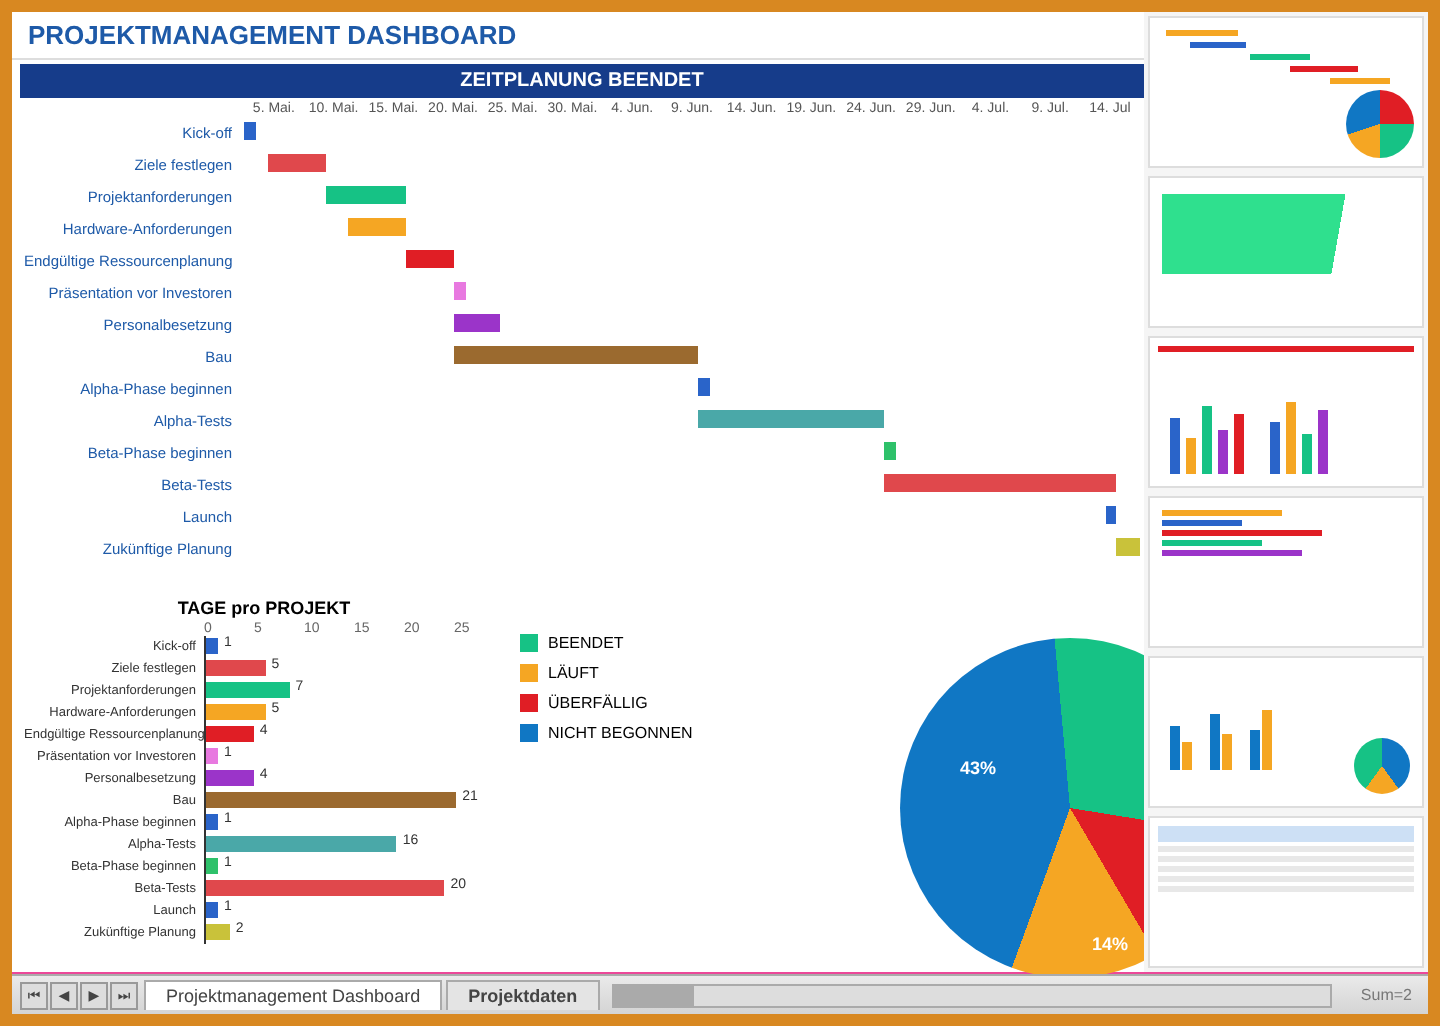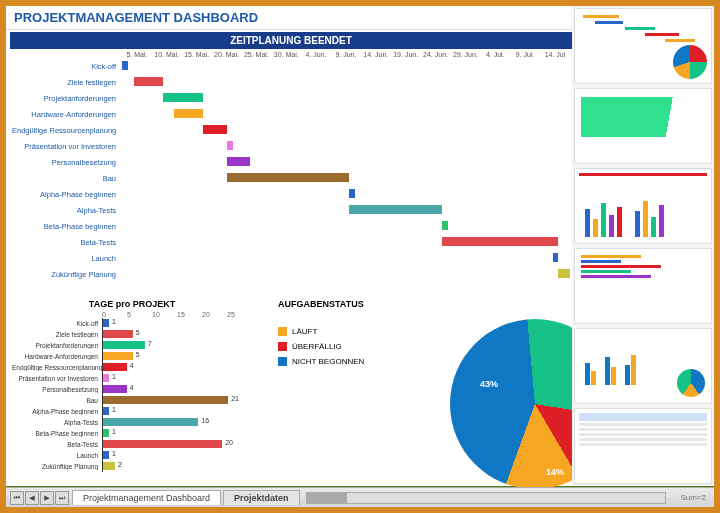--- a/index.html
+++ b/index.html
@@ -1,28 +1,28 @@
 <!DOCTYPE html>
 <html><head>
 <meta charset="utf-8">
 <style>
   * { margin: 0; padding: 0; box-sizing: border-box; }
   body { font-family: Arial, sans-serif; background: #d88821; width: 720px; height: 513px; overflow: hidden; }
-  .frame { position: absolute; top: 6px; left: 6px; right: 6px; bottom: 6px; background: #4d7c0f; }
+  .frame { position: absolute; top: 6px; left: 6px; right: 6px; bottom: 6px; background: #ec4899; }
   .main-area { position: absolute; top: 0; left: 0; width: 570px; height: 480px; background: #fff; }
   .title { font-size: 13px; font-weight: bold; color: #1e5aa8; padding: 4px 8px; border-bottom: 1px solid #ddd; }
   .header-band { background: #163c8a; color: #fff; font-size: 10px; font-weight: bold; text-align: center; padding: 3px 0; margin: 2px 4px 0 4px; }
   .gantt { position: relative; height: 250px; padding: 2px 6px 4px 6px; }
   .gantt-dates { display: flex; font-size: 7px; color: #555; margin-left: 110px; }
   .gantt-dates span { flex: 1; text-align: center; }
   .gantt-row { display: flex; align-items: center; height: 16px; }
   .gantt-label { width: 110px; text-align: right; padding-right: 6px; font-size: 7.5px; color: #1e5aa8; white-space: nowrap; overflow: hidden; }
   .gantt-track { position: relative; flex: 1; height: 100%; }
   .gantt-bar { position: absolute; height: 9px; top: 3px; }
-  .lower { display: flex; height: 190px; padding: 0 6px 6px 6px; gap: 26px; }
+  .lower { display: flex; height: 190px; padding: 0 6px 6px 6px; gap: 8px; }
   .bar-chart { width: 240px; }
   .bar-title { font-size: 9px; font-weight: bold; text-align: center; margin-bottom: 2px; }
   .bar-axis { display: flex; font-size: 7px; color: #666; margin-left: 90px; }
   .bar-axis span { flex: 1; }
   .bar-row { display: flex; align-items: center; height: 11px; }
   .bar-label { width: 90px; text-align: right; padding-right: 4px; font-size: 6.5px; color: #333; white-space: nowrap; overflow: hidden; }
   .bar-track { flex: 1; position: relative; border-left: 1px solid #333; height: 100%; }
   .bar-fill { position: absolute; height: 8px; top: 1px; left: 0; }
   .bar-val { font-size: 7px; color: #333; position: absolute; top: 0; }
   .pie-section { flex: 1; position: relative; }
@@ -265,22 +265,25 @@
               <div class="bar-label">Zukünftige Planung</div>
               <div class="bar-track">
                 <div class="bar-fill" style="width: 8%; background: rgb(201, 194, 58);"></div>
                 <div class="bar-val" style="left: calc(8% + 3px);">2</div>
               </div>
             </div>
           </div>
       </div>
 
       <div class="pie-section">
-        <div class="pie-title">AUFGABENSTATUS</div>
         <div class="legend" id="pie-legend">
+            <div class="legend-item">
+              <div class="legend-sw" style="background: rgb(22, 194, 133);"></div>
+              <span>BEENDET</span>
+            </div>
             <div class="legend-item">
               <div class="legend-sw" style="background: rgb(245, 166, 35);"></div>
               <span>LÄUFT</span>
             </div>
             <div class="legend-item">
               <div class="legend-sw" style="background: rgb(224, 30, 37);"></div>
               <span>ÜBERFÄLLIG</span>
             </div>
             <div class="legend-item">
               <div class="legend-sw" style="background: rgb(16, 119, 196);"></div>

